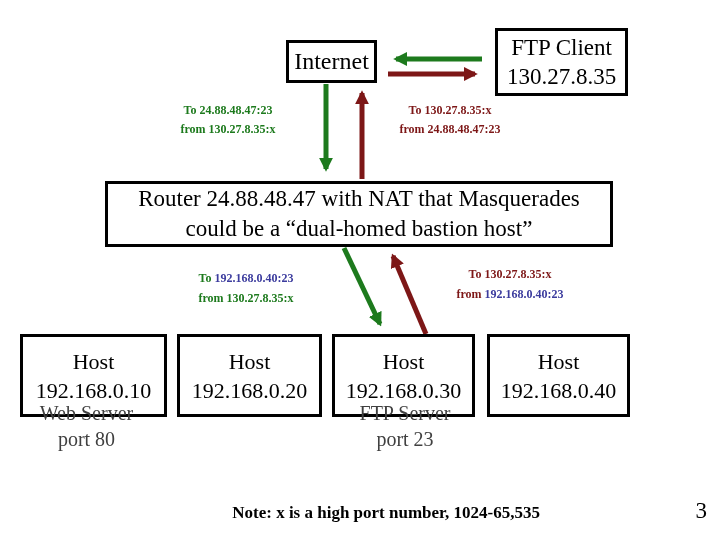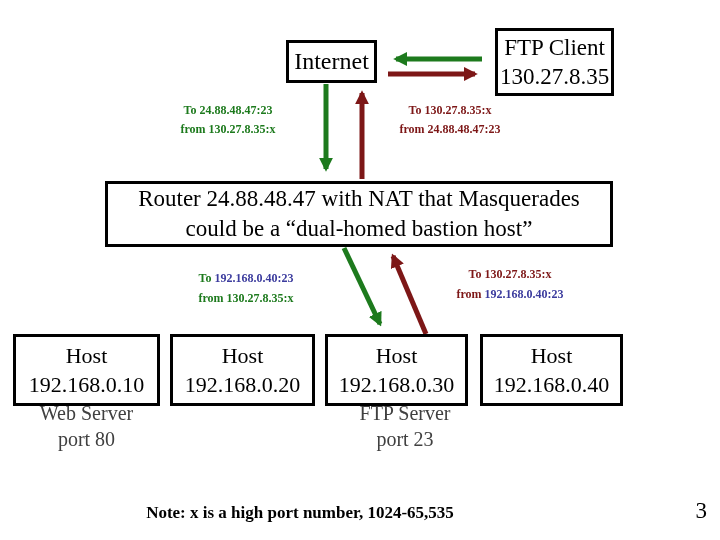--- a/index.html
+++ b/index.html
@@ -21,23 +21,23 @@
     position: absolute;
     box-sizing: border-box;
     border: 3px solid var(--box_border_black, #000);
     background: var(--background_white, #fff);
     display: flex; flex-direction: column;
     align-items: center; justify-content: center;
     text-align: center; color: var(--box_border_black, #000);
     white-space: nowrap;
   }
   .internet-box { left: 286px; top: 40px; width: 91px; height: 43px; font-size: 24px; }
-  .ftp-client-box { left: 495px; top: 28px; width: 119px; height: 68px; font-size: 23px; line-height: 29px; }
+  .ftp-client-box { left: 495px; top: 28px; width: 133px; height: 68px; font-size: 23px; line-height: 29px; }
   .router-box { left: 105px; top: 181px; width: 508px; height: 66px; font-size: 23px; line-height: 30px; }
-  .host-box { top: 334px; height: 72px; font-size: 22px; line-height: 29px; }
+  .host-box { top: 334px; height: 83px; font-size: 22px; line-height: 29px; margin-left: 7px; }
   .host-1 { left: 13px;  width: 147px; }
   .host-2 { left: 170px; width: 145px; }
   .host-3 { left: 325px; width: 143px; }
   .host-4 { left: 480px; width: 143px; }
 
   .pkt-label {
     position: absolute;
     width: 180px;
     font-size: 12px; font-weight: bold;
     line-height: 19px; text-align: center;
@@ -54,21 +54,21 @@
   .service-label {
     position: absolute; top: 400px;
     font-size: 20px; line-height: 26px;
     text-align: center; color: #404040;
   }
   .web-server { left: 13px;  width: 147px; }
   .ftp-server { left: 325px; width: 160px; }
 
   .note {
     position: absolute; left: 60px; top: 503px; width: 480px;
-    font-size: 17px; font-weight: bold; text-align: center; color: #000;
+    font-size: 17px; font-weight: bold; text-align: right; color: #000;
   }
   .page-number {
     position: absolute; right: 13px; top: 498px;
     font-size: 23px; color: #000;
   }
 </style>
 </head>
 <body>
 
 <div class="slide">

